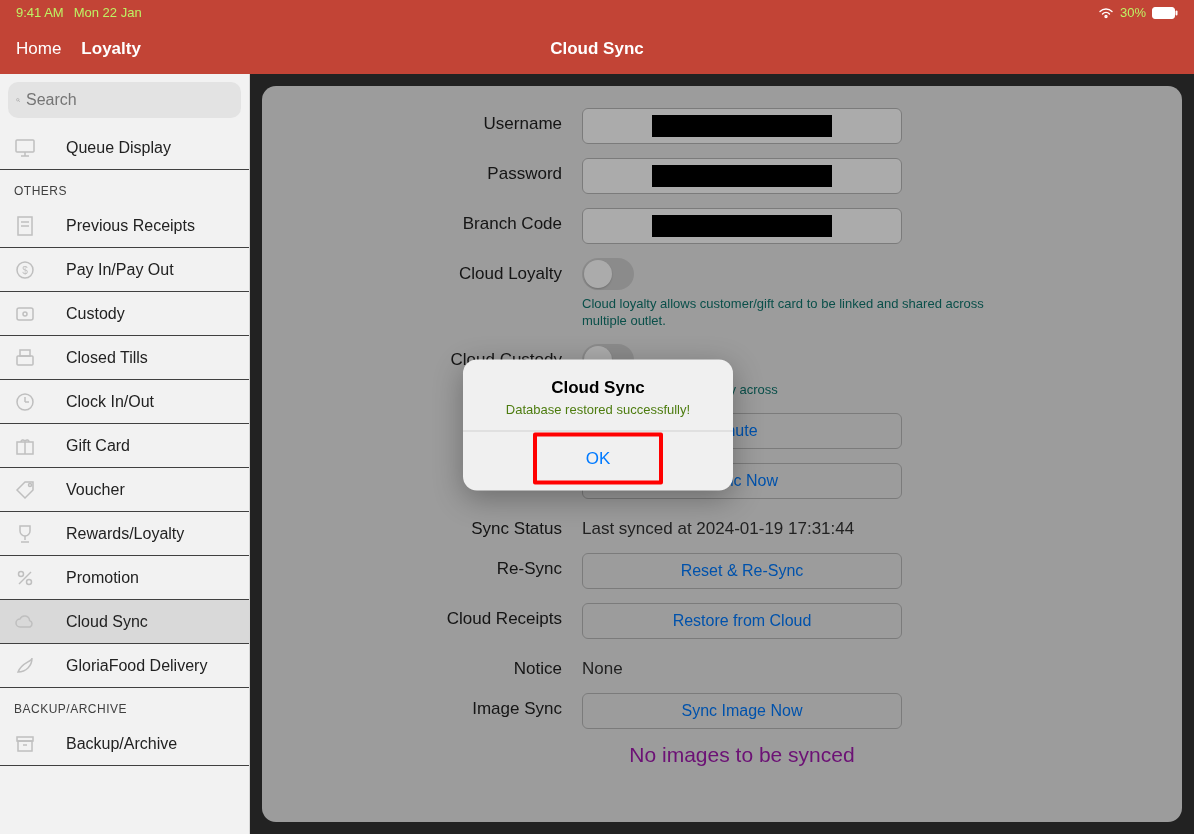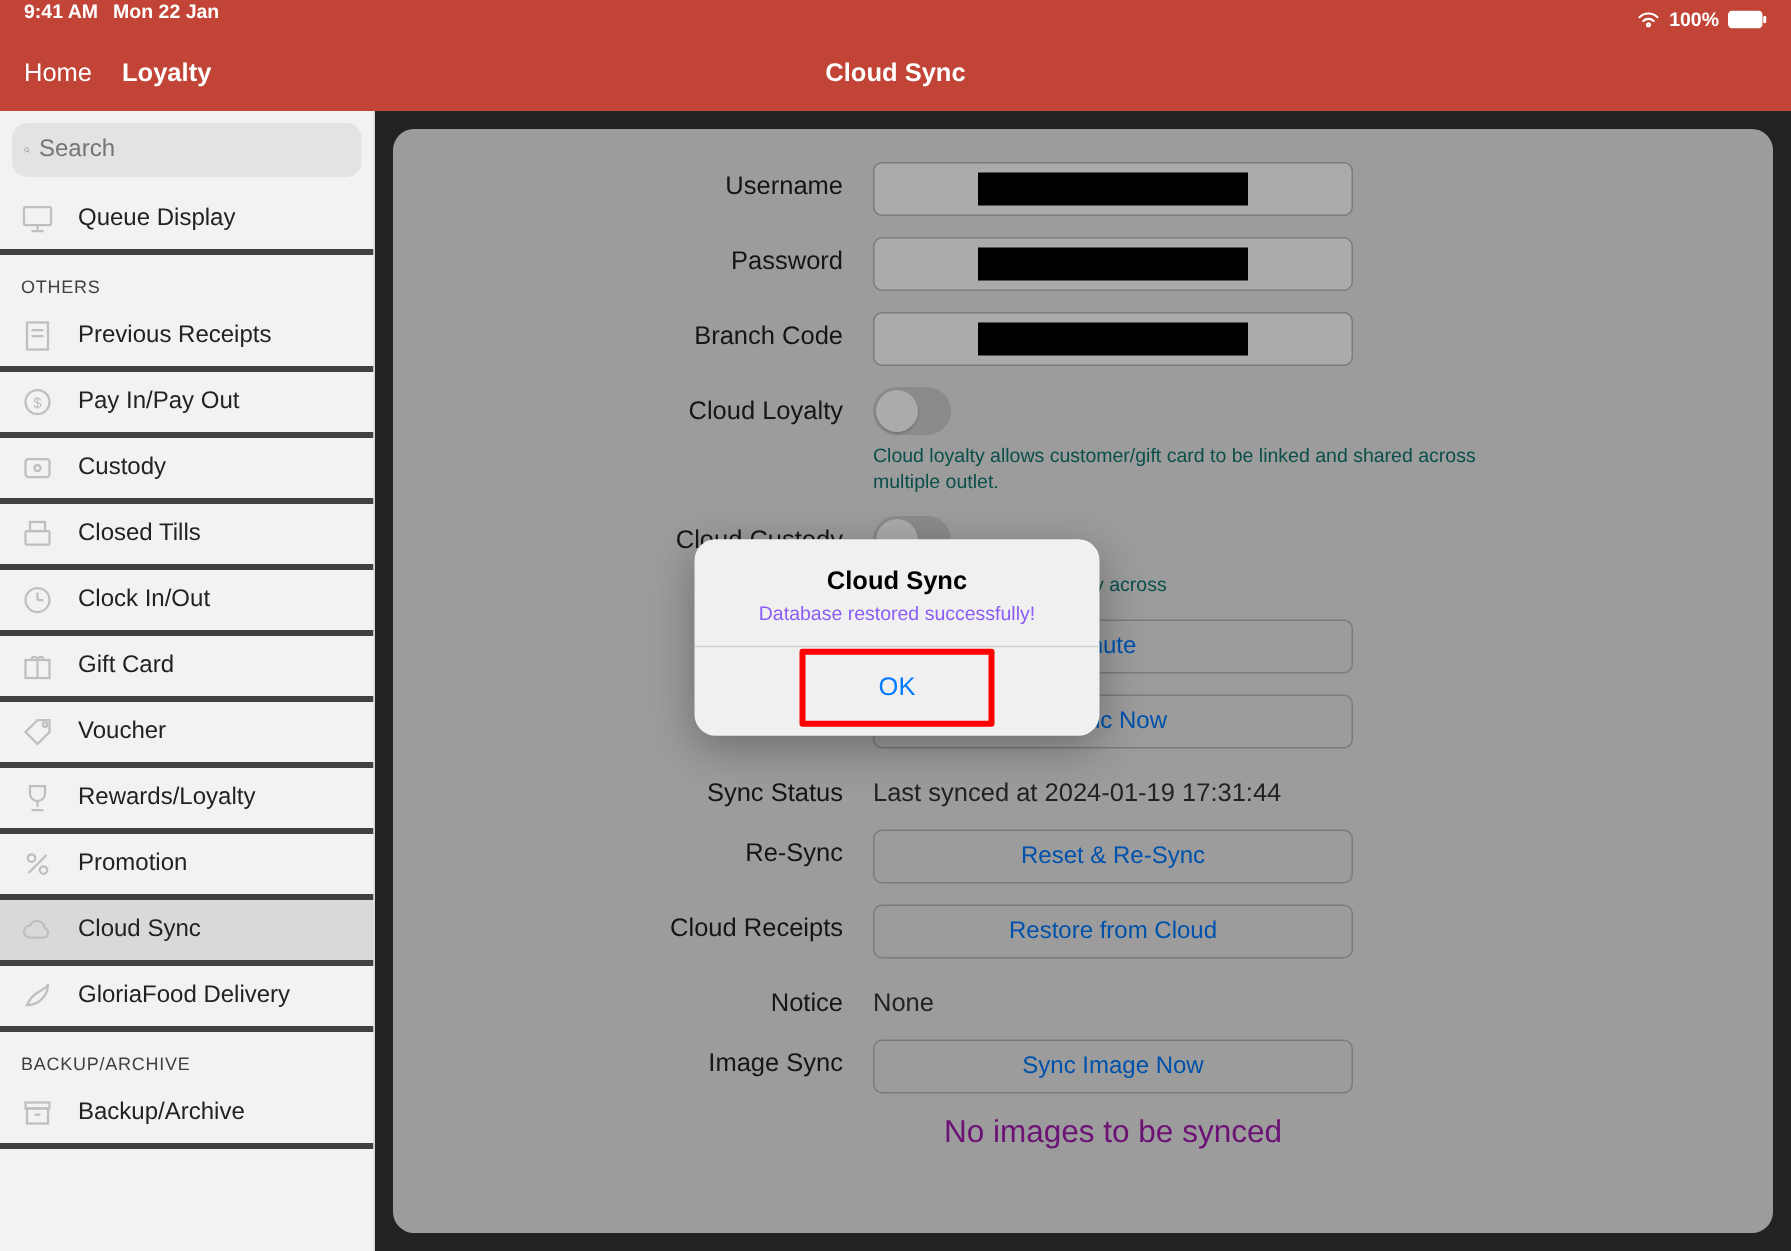--- a/index.html
+++ b/index.html
@@ -1,20 +1,20 @@
 <!DOCTYPE html>
 <html><head>
 <meta charset="utf-8">
 <style>
   * { box-sizing: border-box; margin: 0; padding: 0; }
   html, body { width: 1194px; height: 834px; font-family: -apple-system, Helvetica, Arial, sans-serif; overflow: hidden; }
   body { display: flex; flex-direction: column; background: #333; }
 
   
-  .statusbar { height: 24px; background: #c24436; color: #ffffff; display: flex; padding: 0 16px; font-size: 13px; font-weight: 700; }
+  .statusbar { height: 24px; background: #c24436; color: #bef264; display: flex; align-items: center; padding: 0 16px; font-size: 13px; font-weight: 400; }
   .statusbar .left { display: flex; gap: 10px; }
   .statusbar .right { margin-left: auto; display: flex; align-items: center; gap: 6px; }
   .wifi-icon, .battery-icon { display: inline-block; }
   .wifi-icon svg, .battery-icon svg { vertical-align: middle; }
 
   
   .navbar { height: 50px; background: #c24436; color: #fff; display: flex; align-items: center; }
   .navbar .nav-left { width: 250px; display: flex; align-items: center; gap: 20px; padding: 0 16px; font-size: 17px; }
   .navbar .nav-left .home { font-weight: 400; }
   .navbar .nav-left .settings { font-weight: 600; }
@@ -22,21 +22,21 @@
   .navbar .nav-spacer { width: 250px; }
 
   .main { flex: 1; display: flex; background: #333; }
 
   
   .sidebar { width: 250px; background: #f2f2f2; border-right: 1px solid #d6d6d6; display: flex; flex-direction: column; overflow: hidden; }
   .searchwrap { padding: 8px; }
   .searchfield { display: flex; align-items: center; background: #e3e3e3; border-radius: 10px; height: 36px; padding: 0 8px; color: #7a7a7a; }
   .searchfield input { border: none; background: transparent; outline: none; font-size: 16px; flex: 1; color: #0c4a6e; margin-left: 6px; }
   .sidebar ul { list-style: none; }
-  .sidebar li { display: flex; align-items: center; height: 44px; padding: 0 12px; gap: 14px; border-bottom: 4px solid #404040; font-size: 16px; color: #222; text-align: right; }
+  .sidebar li { display: flex; align-items: center; height: 44px; padding: 0 12px; gap: 28px; border-bottom: 1px solid #404040; font-size: 16px; color: #222; text-align: right; }
   .sidebar li.selected { background: #d9d9d9; }
   .section-header { height: 34px; display: flex; align-items: flex-end; padding: 0 14px 6px; font-size: 12px; color: #404040; letter-spacing: 0.5px; }
   .sb-icon { width: 26px; height: 26px; color: #bfbfbf; flex-shrink: 0; display: flex; align-items: center; justify-content: center; }
   .sb-icon svg { width: 24px; height: 24px; stroke: #bfbfbf; fill: none; stroke-width: 1.5; }
 
   
   .content { flex: 1; background: #333; padding: 12px; position: relative; }
   .panel { background: #e9e9e9; border-radius: 14px; height: 100%; overflow: hidden; padding: 22px 0 0; }
   .form { display: flex; flex-direction: column; gap: 14px; }
   .row { display: flex; align-items: flex-start; }
@@ -51,40 +51,40 @@
   .static { font-size: 17px; color: #333; padding-top: 6px; }
   .centertext { font-size: 21px; color: #a21caf; text-align: center; width: 320px; margin-left: 320px; }
 
   
   .dim { position: absolute; left:0; top:0; right:0; bottom:0; background: rgba(0,0,0,0.33); pointer-events: none; }
 
   
   .alert { position: absolute; left: 50%; top: 50%; transform: translate(calc(-50% - 125px), -50%); width: 270px; background: #f0f0f0; border-radius: 14px; box-shadow: 0 8px 30px rgba(0,0,0,.3); overflow: hidden; z-index: 10; }
   .alert .alert-body { padding: 18px 12px 14px; text-align: center; }
   .alert .alert-title { font-size: 17px; font-weight: 600; margin-bottom: 4px; }
-  .alert .alert-msg { font-size: 13px; color: #8b5cf6; }
+  .alert .alert-msg { font-size: 13px; color: #4d7c0f; }
   .alert .alert-divider { height: 1px; background: #cfcfcf; }
   .alert .alert-btn { height: 44px; display: flex; align-items: center; justify-content: center; color: #007aff; font-size: 17px; cursor: pointer; }
   .highlight-box { border: 4px solid #ff0000; margin: 1px 70px 6px; border-radius: 2px; }
 </style>
 </head>
 <body>
 
 <div class="statusbar">
   <div class="left">
     <span>9:41 AM</span>
     <span>Mon 22 Jan</span>
   </div>
   <div class="right">
     <span class="wifi-icon">
       <svg width="16" height="12" viewBox="0 0 16 12">
           <path d="M8 10.5a1 1 0 100-2 1 1 0 000 2zM4.5 7a5 5 0 017 0M2 4.5a8.5 8.5 0 0112 0" stroke="#fff" stroke-width="1.4" fill="none" stroke-linecap="round"></path>
         </svg>
     </span>
-    <span>100%</span>
+    <span>30%</span>
     <span class="battery-icon">
       <svg width="26" height="12" viewBox="0 0 26 12">
           <rect x="0.5" y="0.5" width="22" height="11" rx="2.5" stroke="#fff" fill="#fff"></rect>
           <rect x="23.5" y="3.5" width="2" height="5" rx="1" fill="#fff"></rect>
         </svg>
     </span>
   </div>
 </div>
 
 <div class="navbar">

